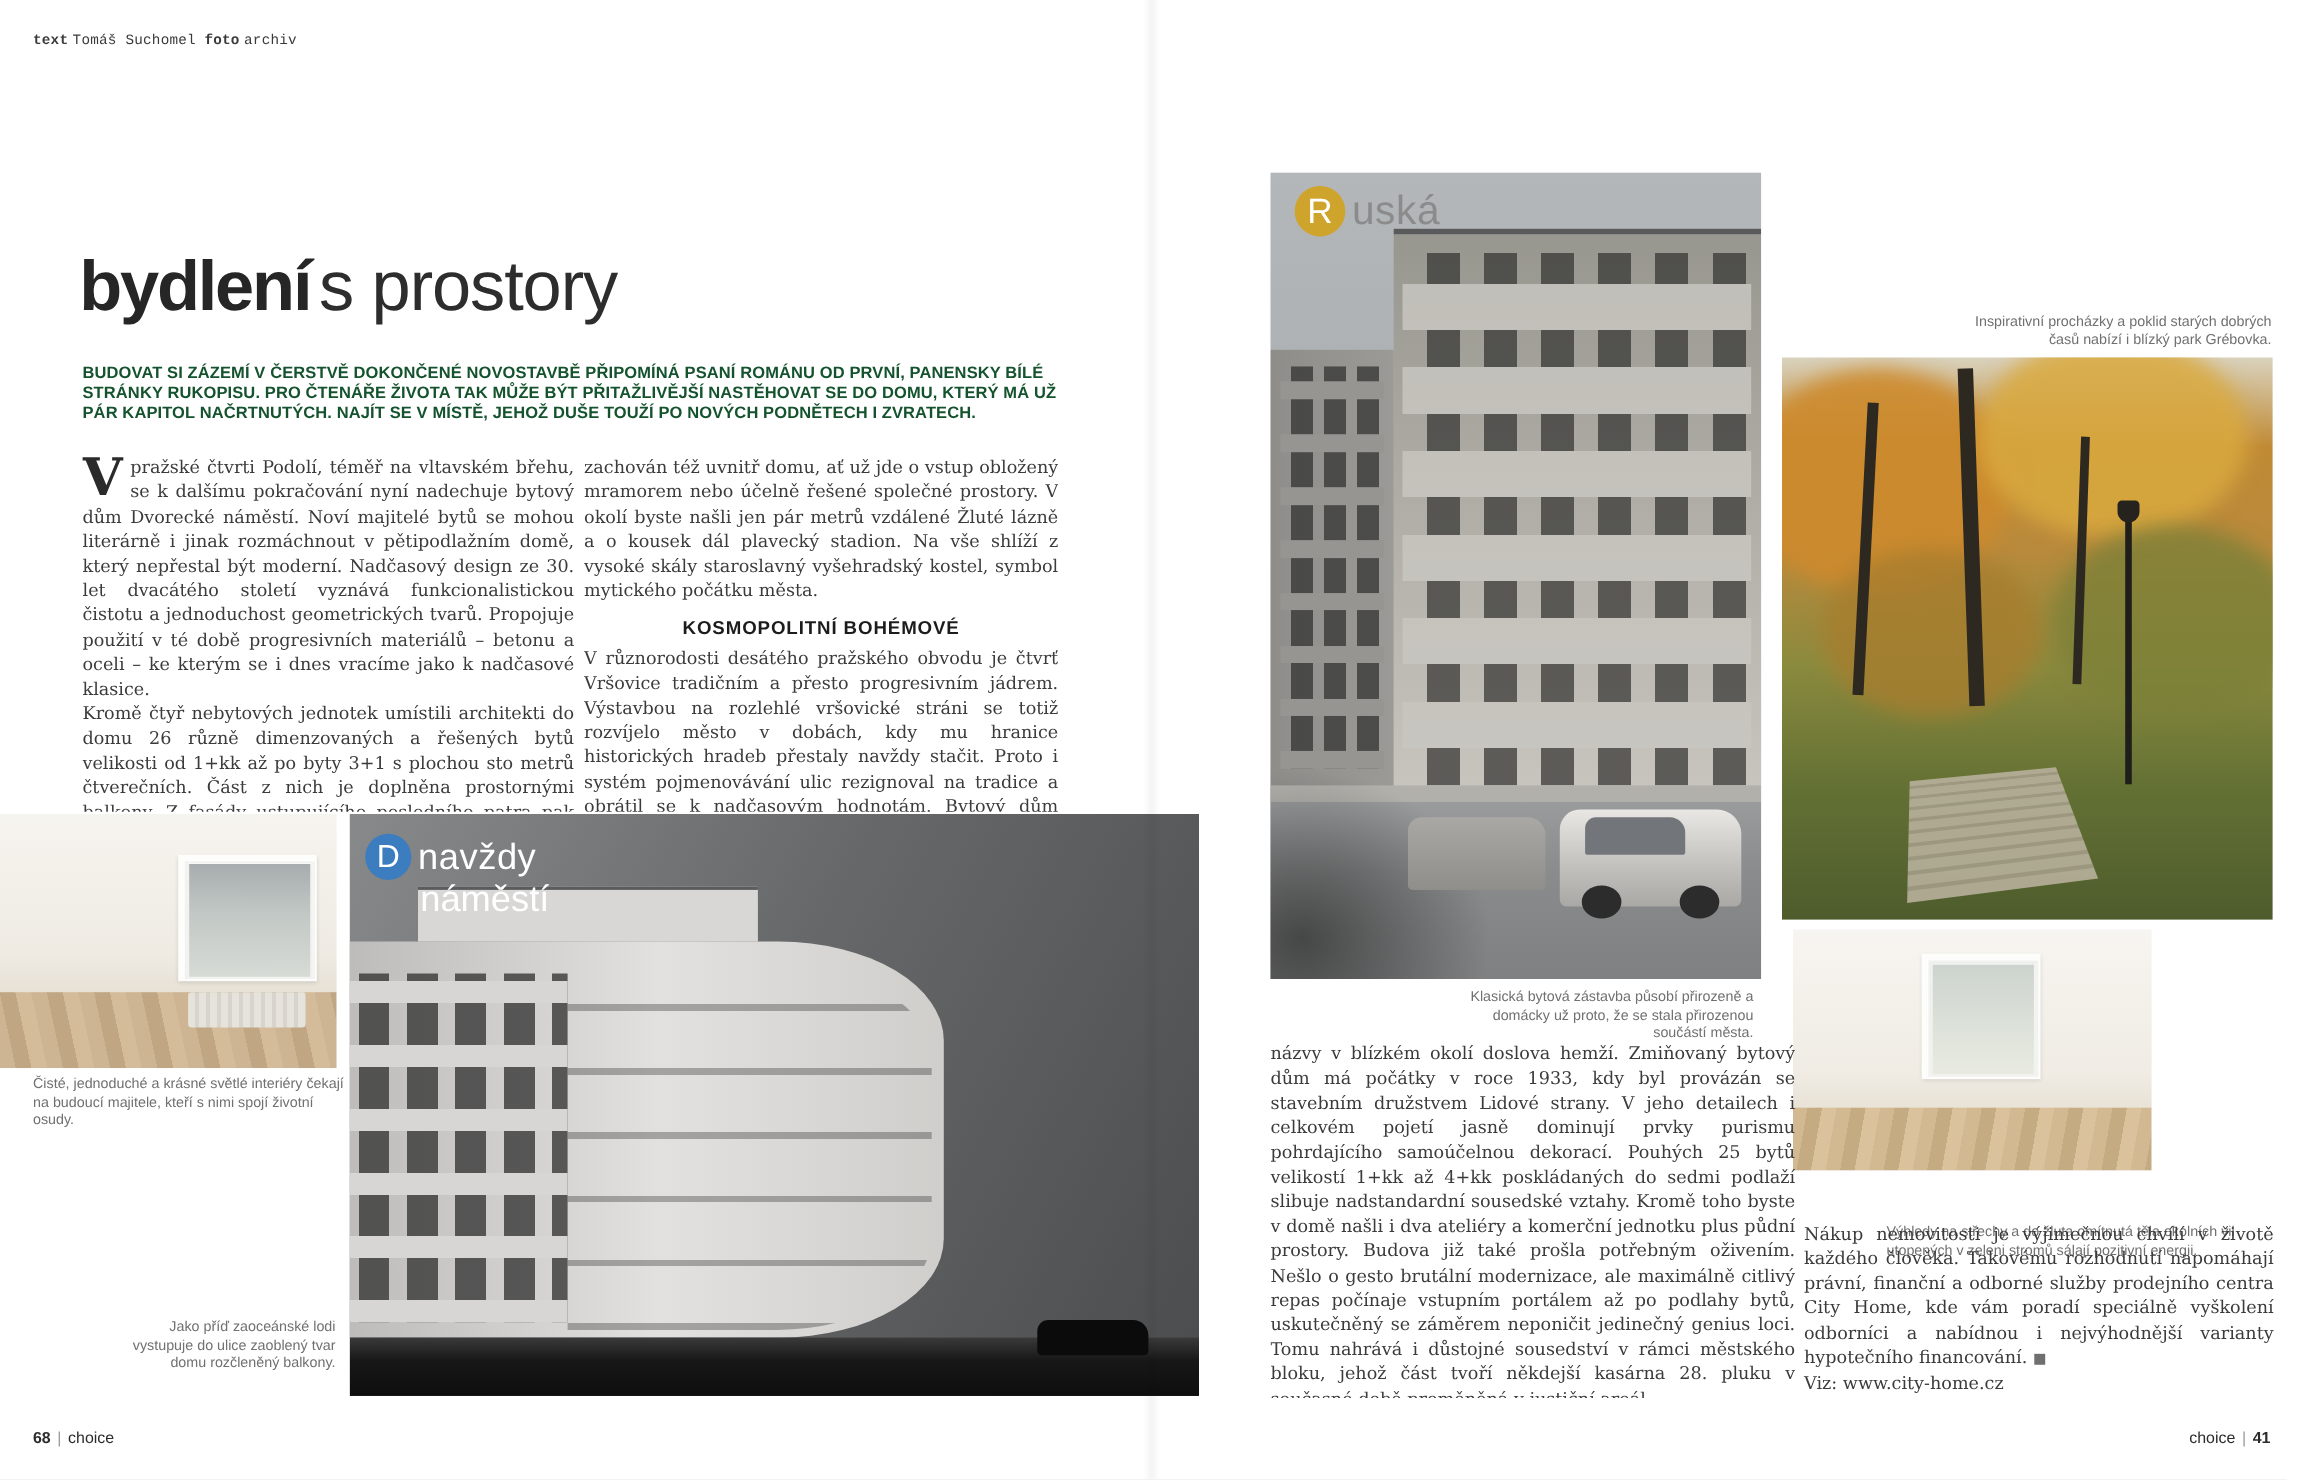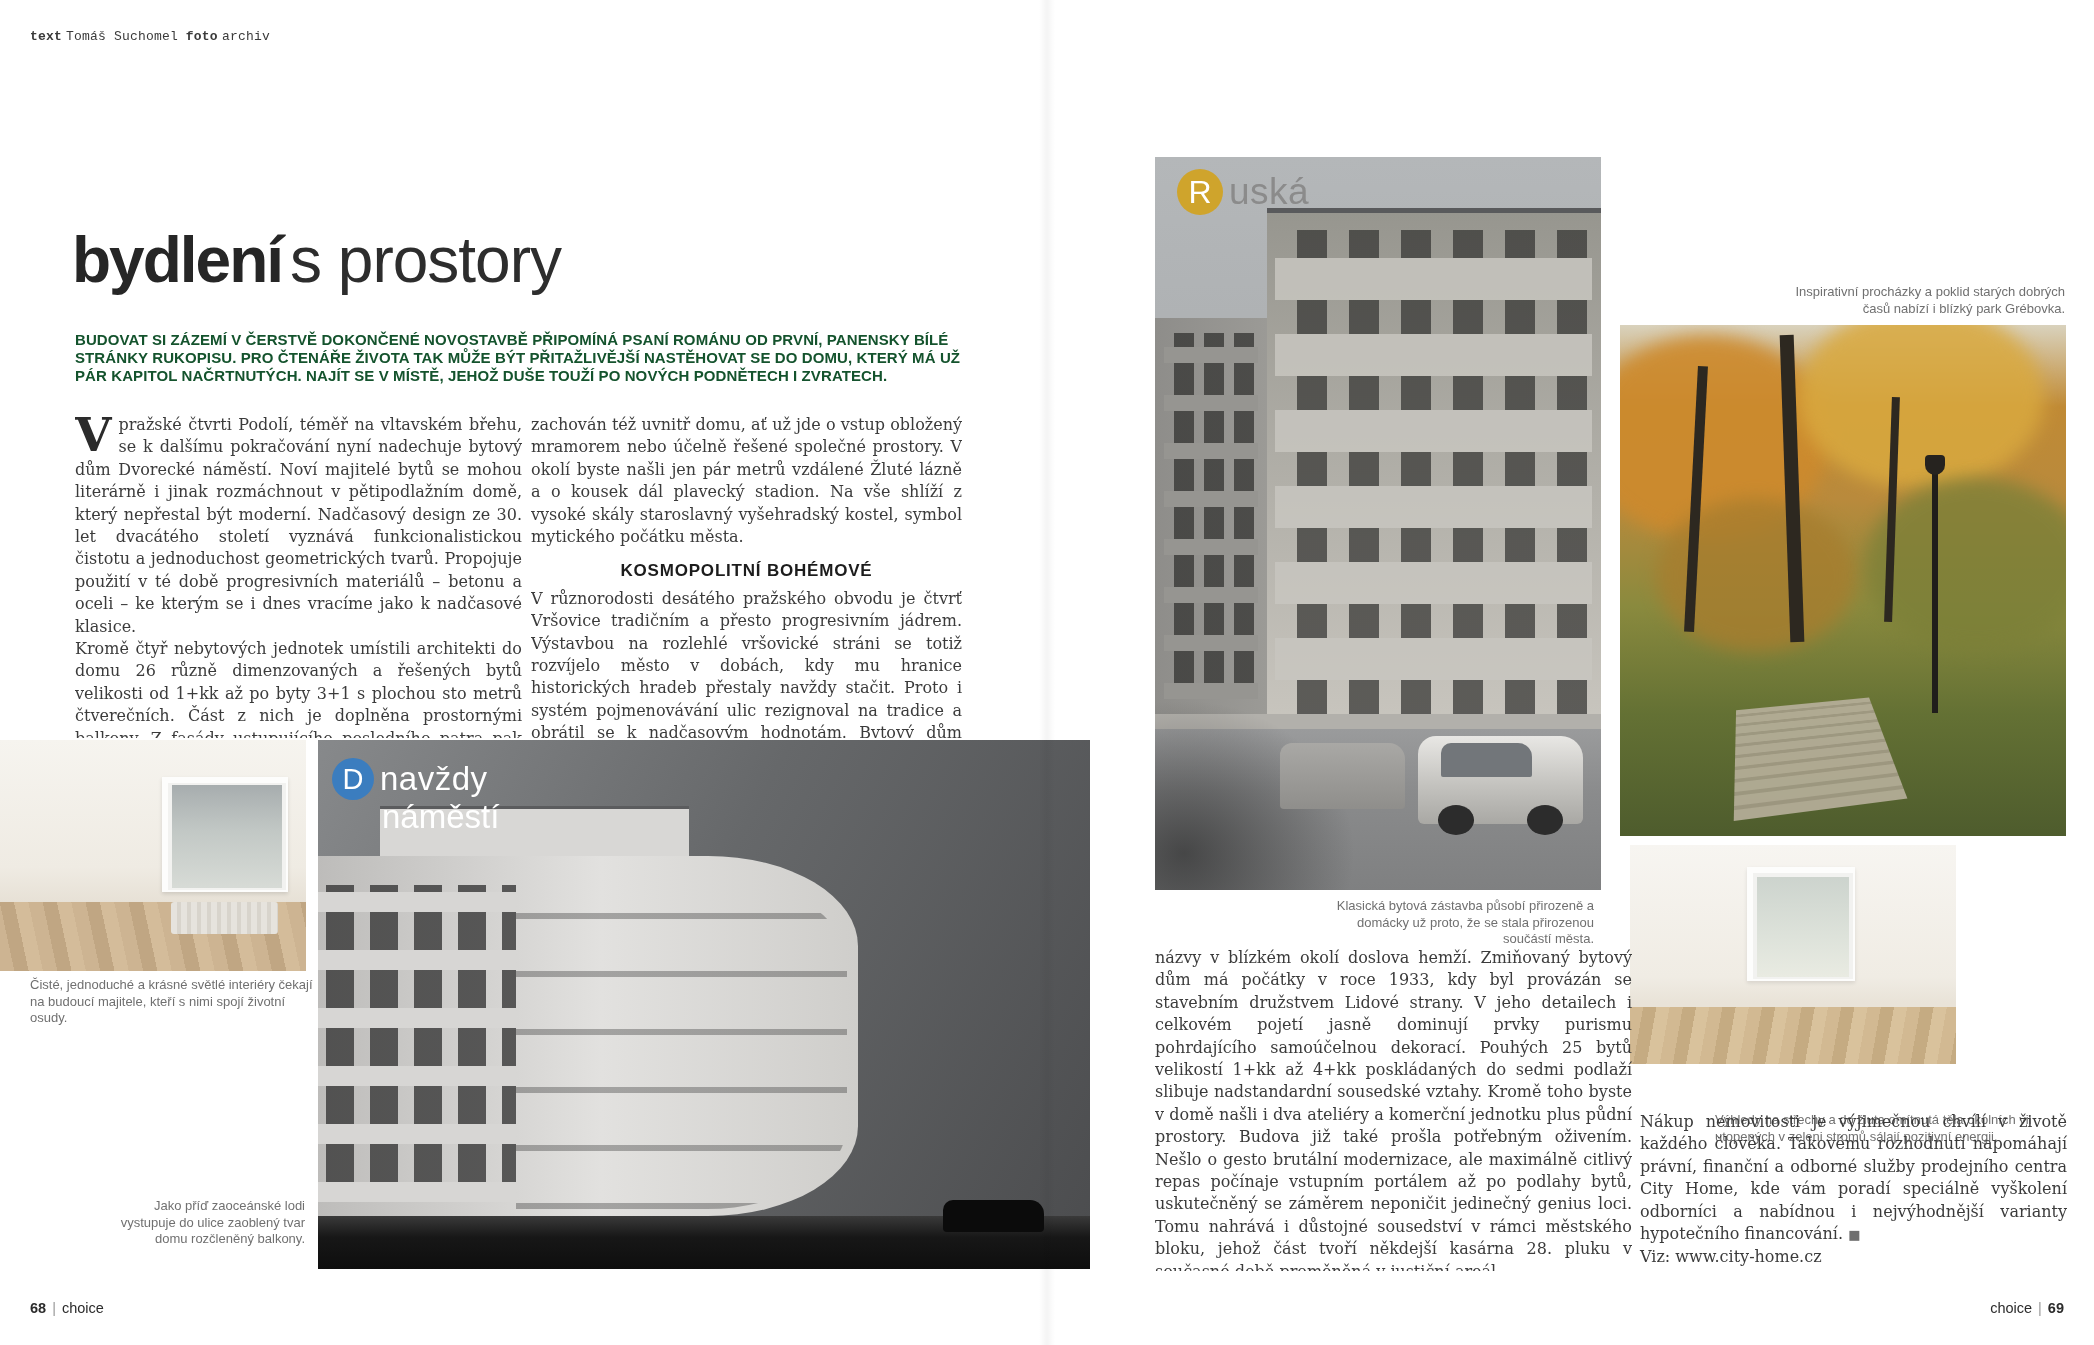--- a/index.html
+++ b/index.html
@@ -272,16 +272,16 @@
   <div class="abs bodycol col3">
     <p>názvy v blízkém okolí doslova hemží. Zmiňovaný bytový dům má počátky v roce 1933, kdy byl provázán se stavebním družstvem Lidové strany. V jeho detailech i celkovém pojetí jasně dominují prvky purismu pohrdajícího samoúčelnou dekorací. Pouhých 25 bytů velikostí 1+kk až 4+kk poskládaných do sedmi podlaží slibuje nadstandardní sousedské vztahy. Kromě toho byste v domě našli i dva ateliéry a komerční jednotku plus půdní prostory. Budova již také prošla potřebným oživením. Nešlo o gesto brutální modernizace, ale maximálně citlivý repas počínaje vstupním portálem až po podlahy bytů, uskutečněný se záměrem neponičit jedinečný genius loci. Tomu nahrává i důstojné sousedství v rámci městského bloku, jehož část tvoří někdejší kasárna 28. pluku v současné době proměněná v justiční areál.</p>
   </div>
 
   <div class="abs bodycol col4">
     <p><span>Nákup nemovitosti je výjimečnou chvílí v životě každého člověka. Takovému rozhodnutí napomáhají právní, finanční a odborné služby prodejního centra City Home, kde vám poradí speciálně vyškolení odborníci a nabídnou i nejvýhodnější varianty hypotečního financování.</span> <span class="endmark">■</span></p>
     <p class="viz"><span>Viz:</span> <span>www.city-home.cz</span></p>
   </div>
 
   <div class="abs folio folio-right">
-    <span class="mag">choice</span><span class="sep">|</span><span class="num">69</span>
+    <span class="mag">choice</span><span class="sep">|</span><span class="num">41</span>
   </div>
 
 </div>
 
 </body></html>

